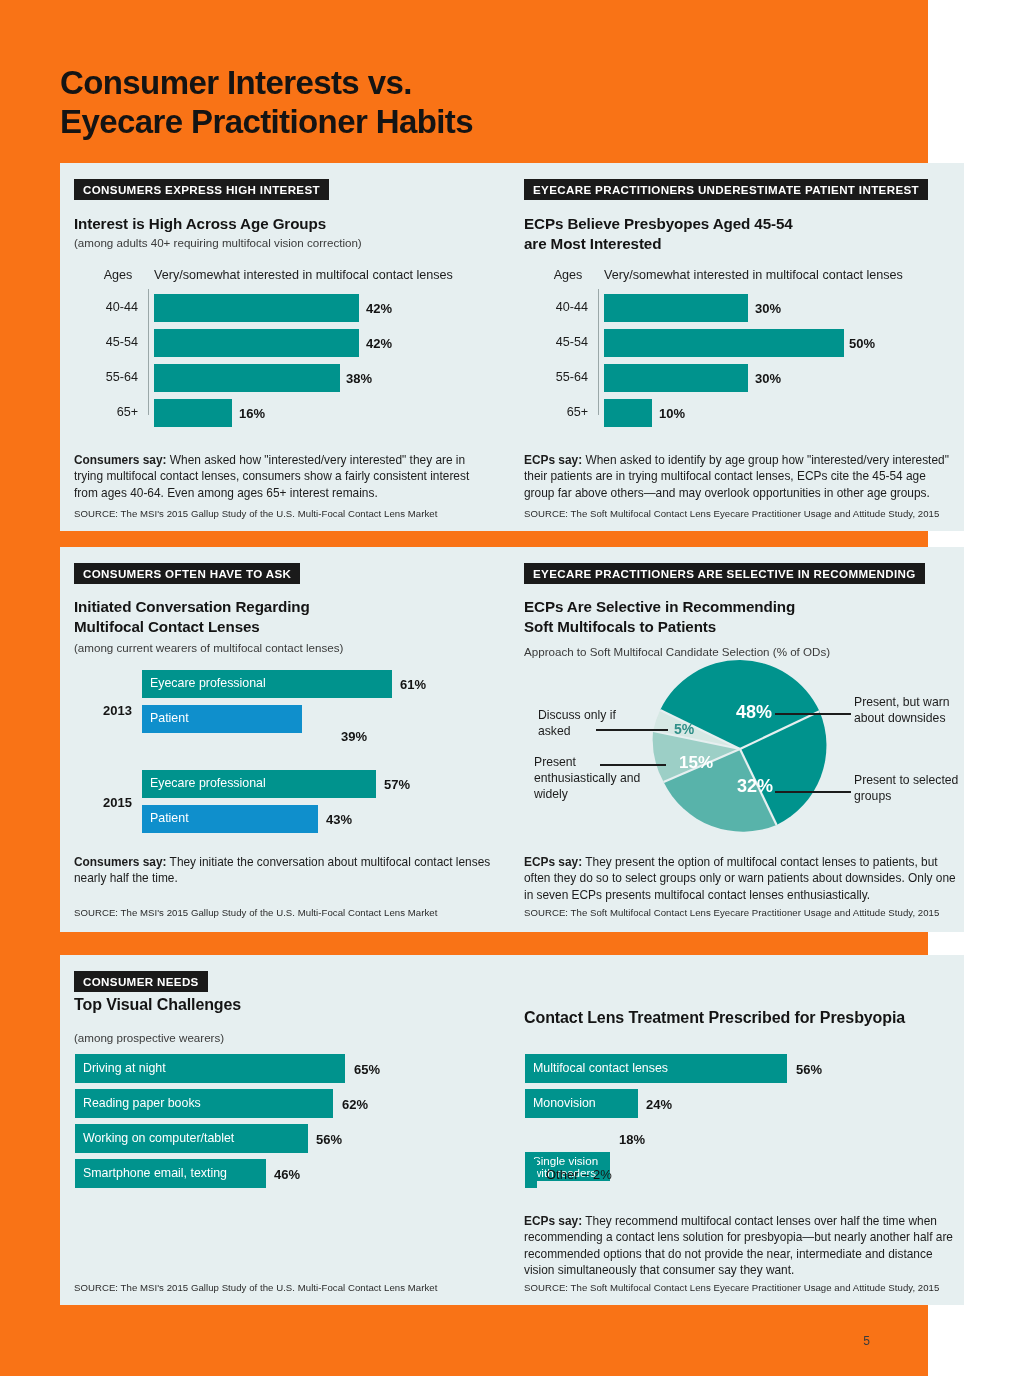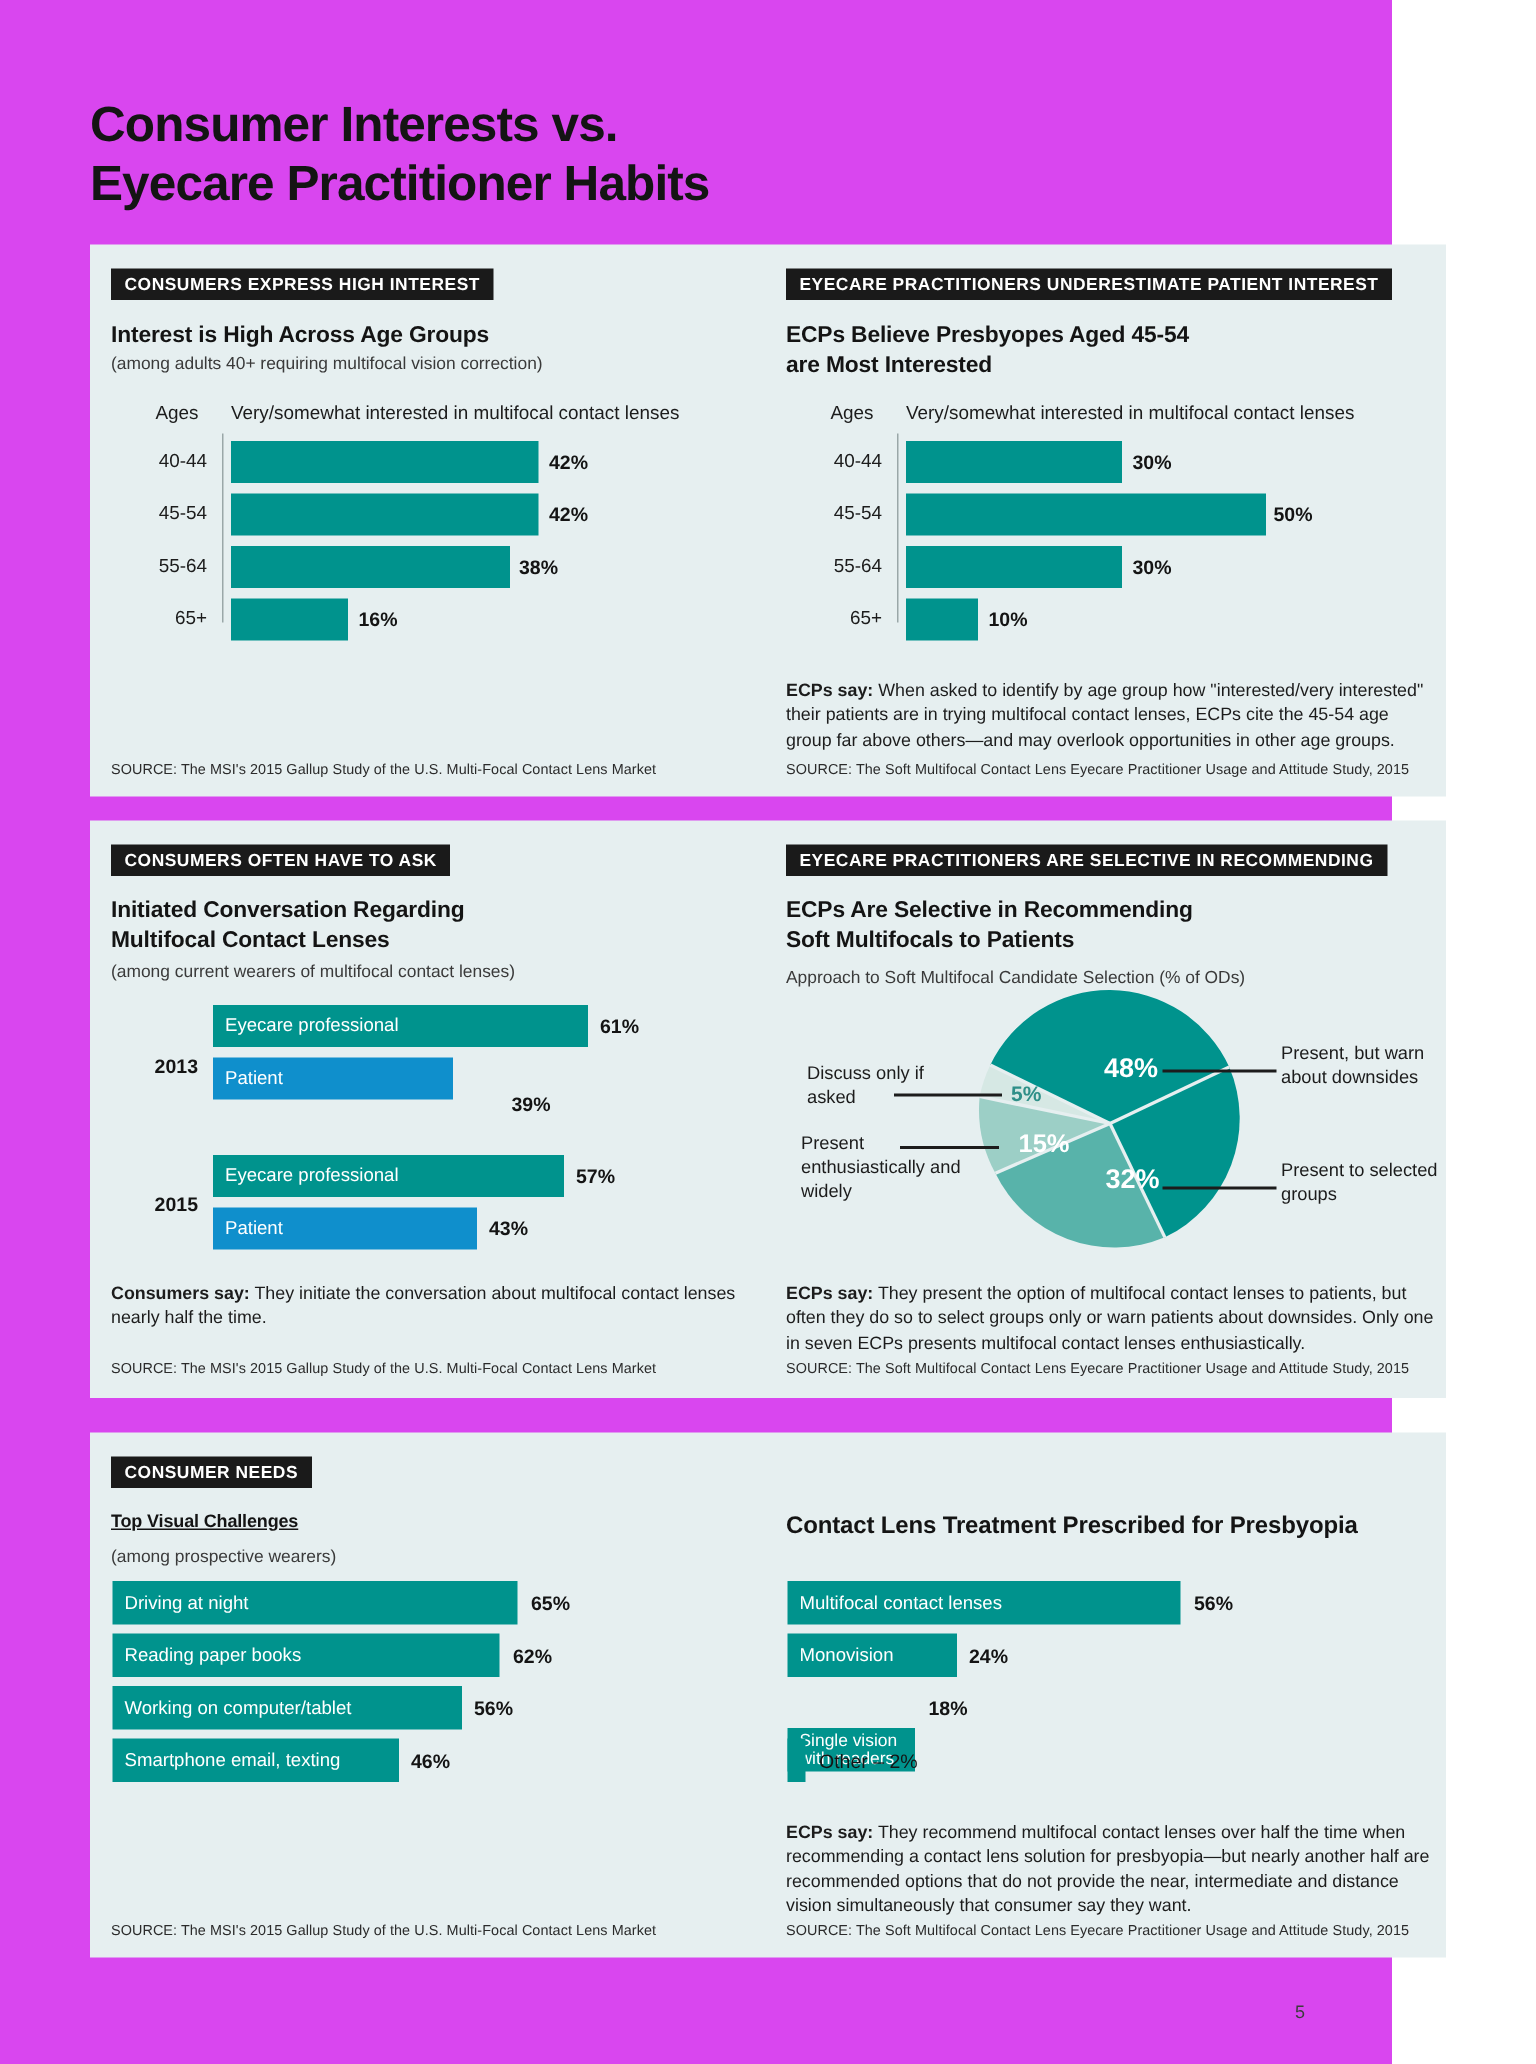--- a/index.html
+++ b/index.html
@@ -2,21 +2,21 @@
 <html><head>
 <meta charset="utf-8">
 <style>
   * { box-sizing: border-box; margin: 0; padding: 0; }
   html, body {
     width: 1024px; height: 1376px;
     background: #ffffff;
     font-family: "Liberation Sans", sans-serif;
     color: #1c1c1c;
   }
-  .page { position: relative; width: 928px; height: 1376px; background:#d946ef; }
+  .page { position: relative; width: 928px; height: 1376px; background:#f97316; }
 
   
   .title {
     position: absolute; left: 60px; top: 64px; width: 900px;
     font-size: 33px; font-weight: bold; line-height: 1.18;
     letter-spacing: -0.6px; color: #141414;
   }
   .title .l2 { display:block; }
 
   
@@ -141,20 +141,23 @@
         <span class="cat-label" style="left:0; top:6px; width:64px;">55-64</span>
         <span class="bar" style="left:80px; width:186px; top:0;"></span>
         <span class="bar-val" style="left:272px; top:14px;">38%</span>
       </div>
       <div class="bar-row" style="top:236px;">
         <span class="cat-label" style="left:0; top:6px; width:64px;">65+</span>
         <span class="bar" style="left:80px; width:78px; top:0;"></span>
         <span class="bar-val" style="left:165px; top:14px;">16%</span>
       </div>
 
+      <div class="say" style="top:289px; width:420px;">
+        <b>Consumers say:</b><span> When asked how "interested/very interested" they are in trying multifocal contact lenses, consumers show a fairly consistent interest from ages 40-64. Even among ages 65+ interest remains.</span>
+      </div>
       <div class="source" style="top:345px; width:430px;">SOURCE: The MSI's 2015 Gallup Study of the U.S. Multi-Focal Contact Lens Market</div>
     </div>
 
     <div class="col-right">
       <div class="banner-wrap">
         <span class="banner">EYECARE PRACTITIONERS UNDERESTIMATE PATIENT INTEREST</span>
       </div>
       <div class="head" style="top:51px;">ECPs Believe Presbyopes Aged 45-54</div>
       <div class="head" style="top:71px;">are Most Interested</div>
 
@@ -284,21 +287,21 @@
       <div class="source" style="top:360px; width:440px;">SOURCE: The Soft Multifocal Contact Lens Eyecare Practitioner Usage and Attitude Study, 2015</div>
     </div>
   </div>
 
   <div class="panel" id="panel-3">
 
     <div class="col-left">
       <div class="banner-wrap">
         <span class="banner">CONSUMER NEEDS</span>
       </div>
-      <div class="head" style="top:52px; font-size:12px;text-decoration:underline;">Top Visual Challenges</div>
+      <div class="head" style="top:39px; font-size:16px;">Top Visual Challenges</div>
       <div class="subhead" style="top:75px;">(among prospective wearers)</div>
 
       <div class="bar-row" style="top:99px;">
         <span class="bar" style="left:1px; width:270px; top:0; height:29px;">
           <span class="bar-inner-label">Driving at night</span>
         </span>
         <span class="bar-val" style="left:280px; top:15px;">65%</span>
       </div>
       <div class="bar-row" style="top:134px;">
         <span class="bar" style="left:1px; width:258px; top:0; height:29px;">

